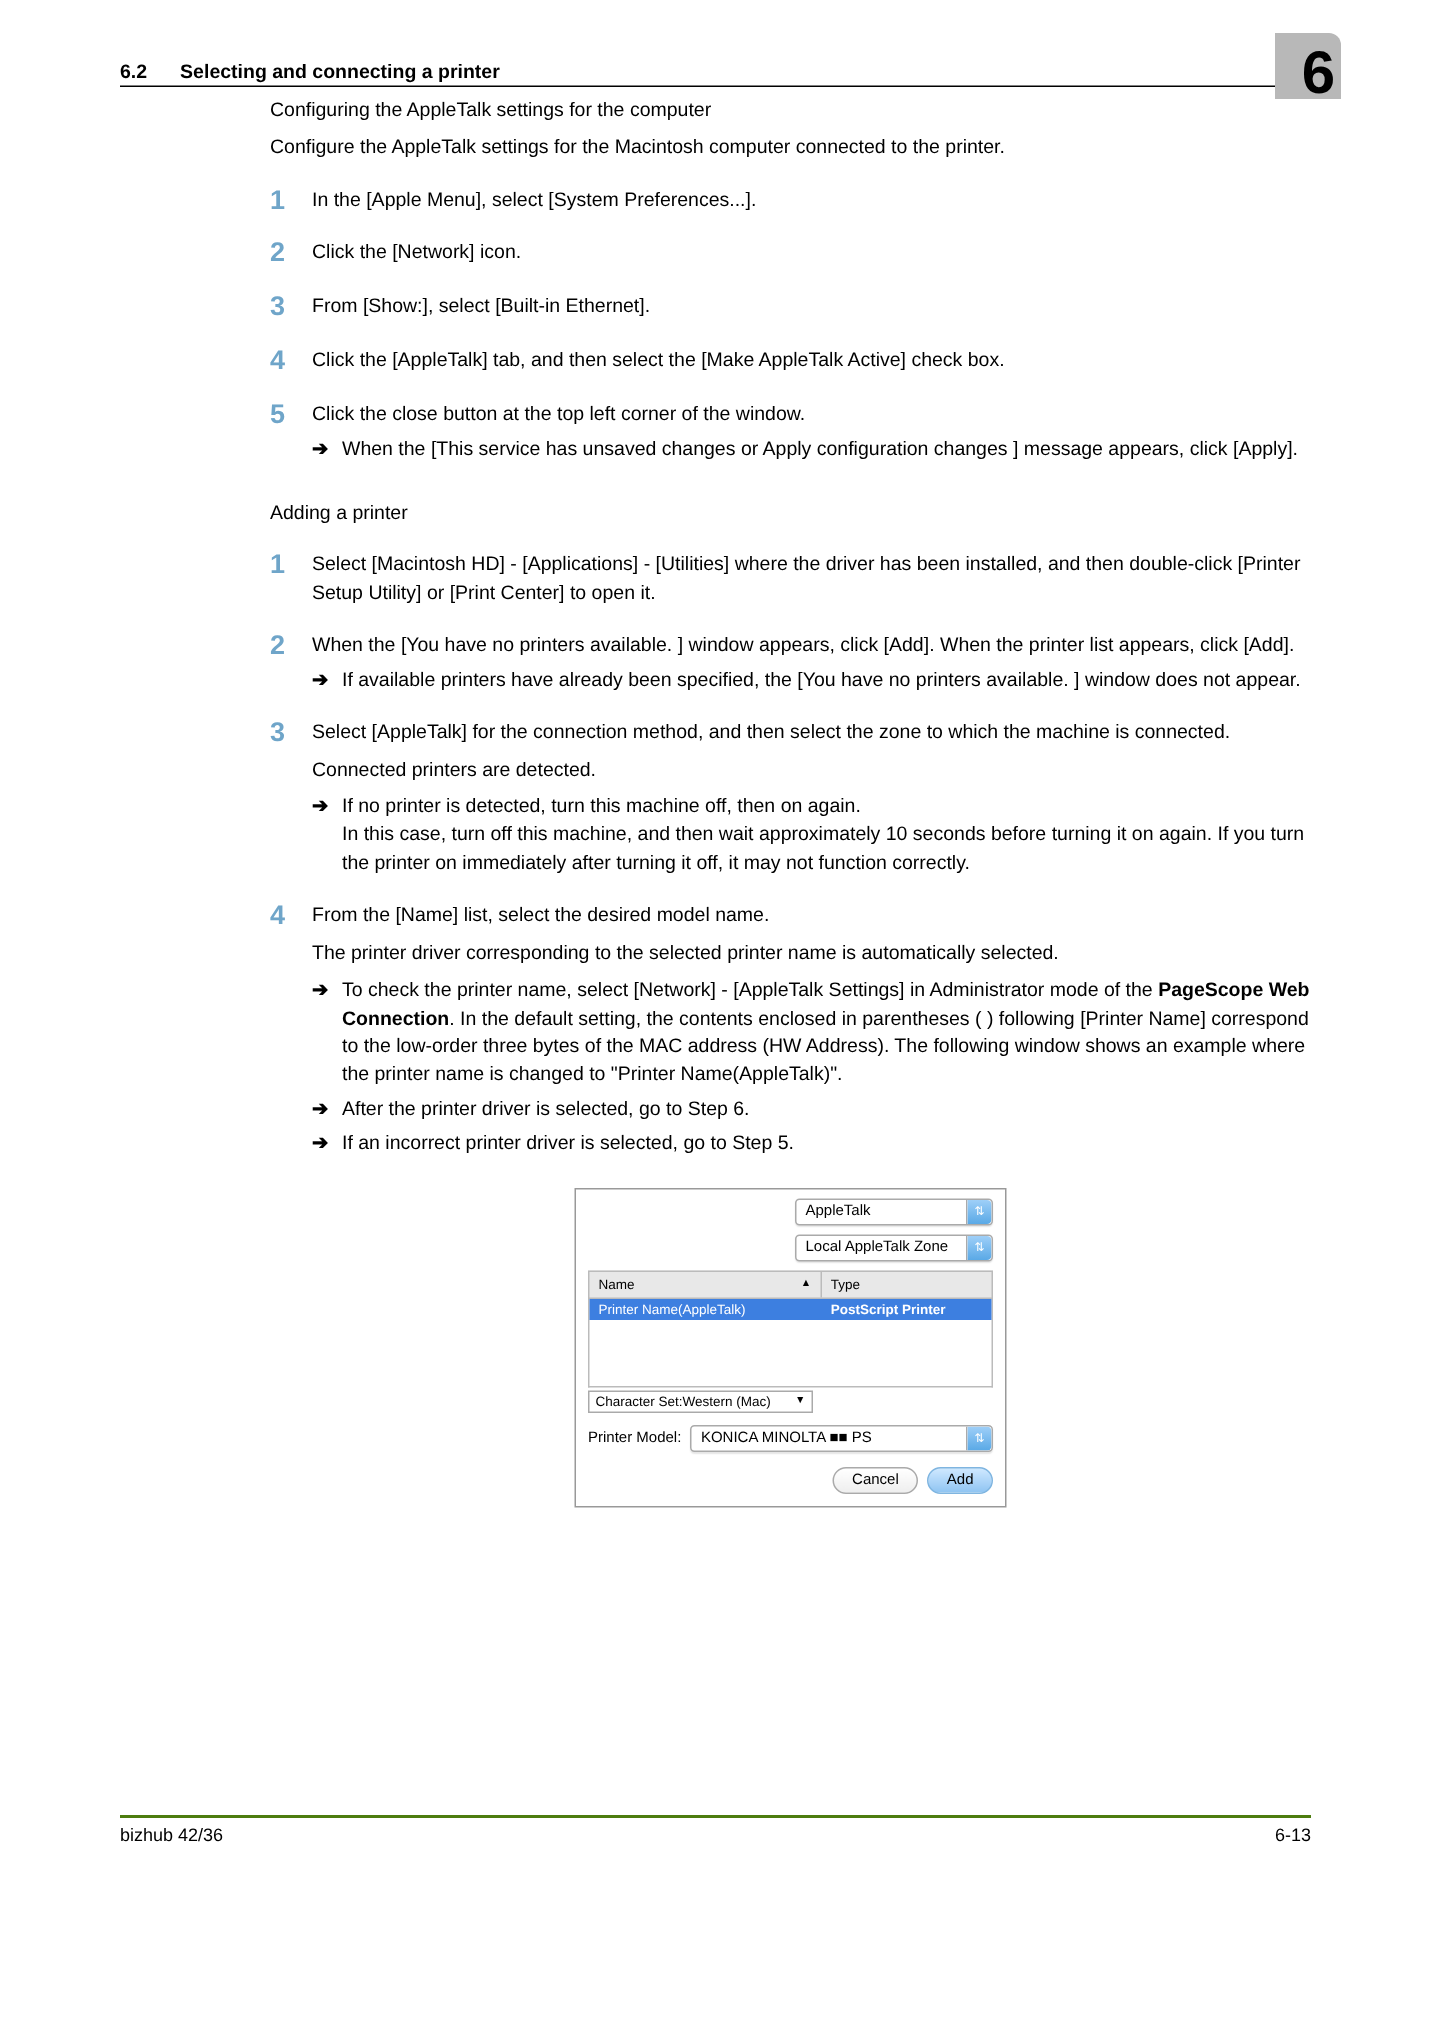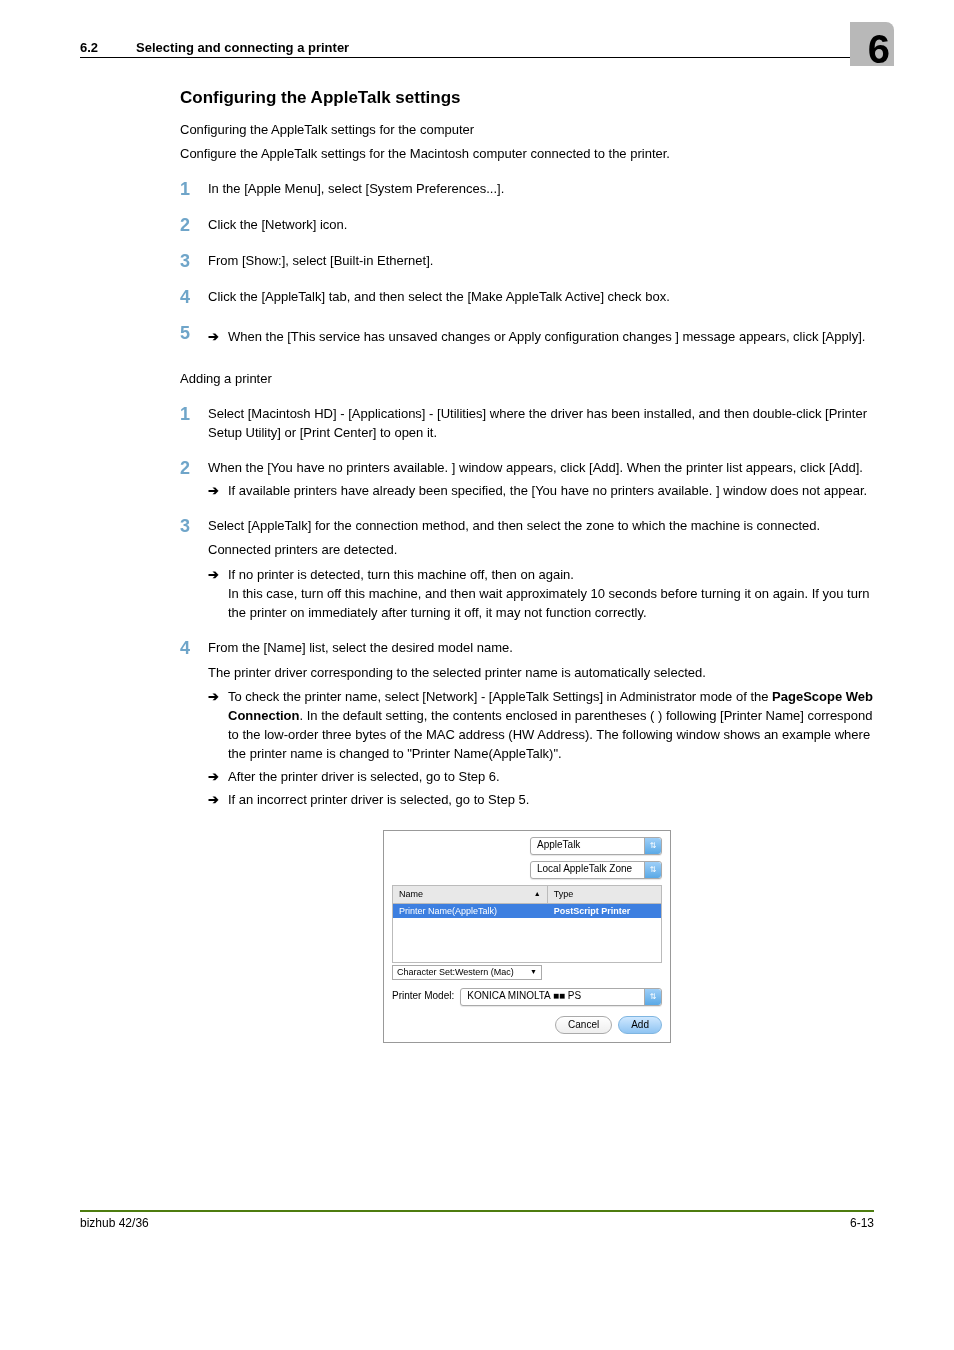--- a/index.html
+++ b/index.html
@@ -18,21 +18,21 @@
   }
   .header-row {
     display: flex;
     align-items: flex-end;
     border-bottom: 1px solid #000;
     padding-bottom: 2px;
   }
   .header-row .secnum {
     font-weight: bold;
     font-size: 13px;
-    margin-right: 38px;
+    margin-right: 22px;
   }
   .header-row .sectitle {
     font-weight: bold;
     font-size: 13px;
     flex: 1;
   }
   .big6 {
     position: absolute;
     right: 60px;
     top: 22px;
@@ -241,21 +241,20 @@
   <div class="big6">
       <span>6</span>
     </div>
 
   <div class="header-row">
     <span class="secnum">6.2</span>
     <span class="sectitle">Selecting and connecting a printer</span>
   </div>
 
   <div class="content">
-    <h2 class="h2">Configuring the AppleTalk settings</h2>
     <div class="para">Configuring the AppleTalk settings for the computer</div>
     <div class="para">Configure the AppleTalk settings for the Macintosh computer connected to the printer.</div>
 
     <div class="step">
       <div class="num">1</div>
       <div class="body">In the [Apple Menu], select [System Preferences...].</div>
     </div>
     <div class="step">
       <div class="num">2</div>
       <div class="body">Click the [Network] icon.</div>
@@ -264,20 +263,21 @@
       <div class="num">3</div>
       <div class="body">From [Show:], select [Built-in Ethernet].</div>
     </div>
     <div class="step">
       <div class="num">4</div>
       <div class="body">Click the [AppleTalk] tab, and then select the [Make AppleTalk Active] check box.</div>
     </div>
     <div class="step">
       <div class="num">5</div>
       <div class="body">
+        <div>Click the close button at the top left corner of the window.</div>
         <div class="sub">
           <div class="arrow">➔</div>
           <div class="txt">When the [This service has unsaved changes or Apply configuration changes ] message appears, click [Apply].</div>
         </div>
       </div>
     </div>
 
     <div class="subhead">Adding a printer</div>
 
     <div class="step">

